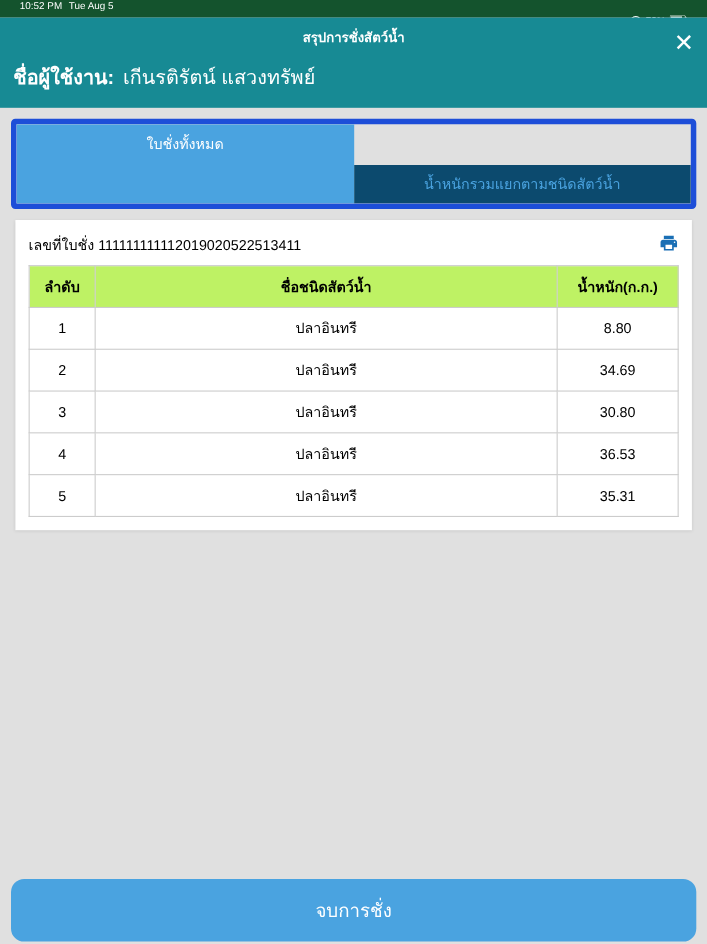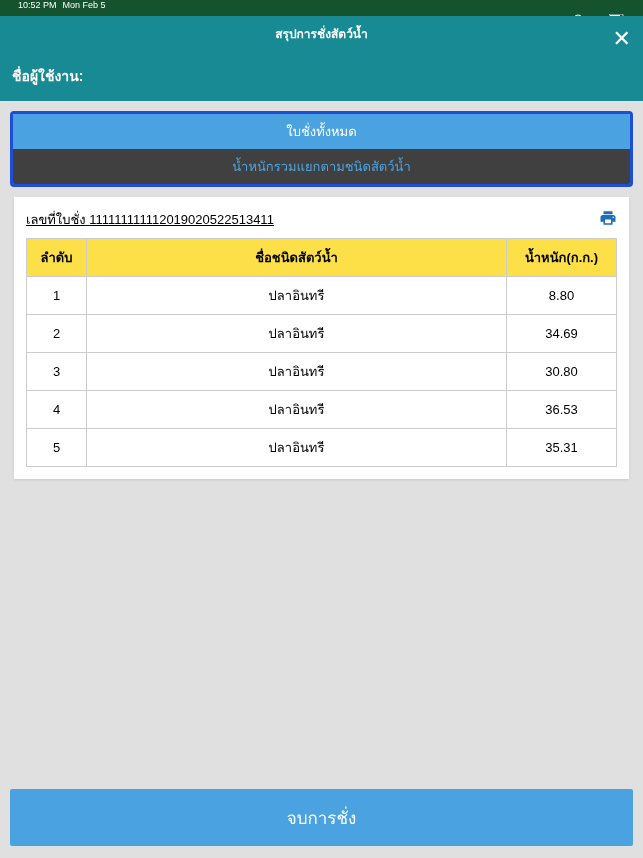--- a/index.html
+++ b/index.html
@@ -37,90 +37,88 @@
     .header-close {
       position: absolute;
       top: 10px;
       right: 12px;
       font-size: 22px;
       cursor: pointer;
       font-weight: 300;
     }
     .header-row {
       display: flex;
-      font-size: 14px;
-      margin-top: 22px;
+      font-size: 18px;
+      margin-top: 12px;
     }
     .header-label { font-weight: 600; margin-right: 8px; }
     .tabs-container { padding: 10px; }
     .tabs {
       display: flex;
-      border: 3px solid #1d4ed8;
+      border: 5px solid #1d4ed8;
       border-radius: 4px;
       overflow: hidden;
-      flex-direction: column;
     }
     .tab {
       flex: 1;
       text-align: center;
       padding: 7px 0;
       font-size: 13px;
       cursor: pointer;
     }
     .tab.active { background: #4aa3e0; color: #fff; }
-    .tab.inactive { background: #404040; color: #4aa3e0; }
+    .tab.inactive { background: #0c4a6e; color: #4aa3e0; margin-top: 37px; }
     .card {
       background: #fff;
       margin: 0 14px;
       padding: 12px;
       box-shadow: 0 1px 3px rgba(0,0,0,0.1);
     }
     .card-header {
       display: flex;
       justify-content: space-between;
       align-items: center;
       margin-bottom: 8px;
       font-size: 13px;
-      text-decoration: underline;
     }
     .print-icon { color: #1a6fb5; cursor: pointer; }
     table {
       width: 100%;
       border-collapse: collapse;
     }
     th, td {
       border: 1px solid #ccc;
       padding: 8px 6px;
       font-size: 13px;
       text-align: center;
     }
-    th { background: #fde047; font-weight: 600; }
+    th { background: #bef264; font-weight: 600; }
     .col-seq { width: 60px; }
     .col-weight { width: 110px; }
     .finish-btn {
       position: absolute;
-      bottom: 12px;
+      bottom: 2px;
       left: 10px;
       right: 10px;
       background: #4aa3e0;
       color: #fff;
       text-align: center;
       padding: 15px 0;
       font-size: 17px;
-      border-radius: 2px;
+      border-radius: 12px;
       cursor: pointer;
     }
   </style>
 </head>
 <body>
 
 <div class="status-bar">
   <div class="status-left">
     <span>10:52 PM</span>
-    <span>Mon Feb 5</span>
+    <span>Tue Aug 5</span>
   </div>
   <div class="status-right">
     <span>
       <svg width="10" height="8" viewBox="0 0 10 8">
           <path d="M5 7 L5 7 M3 5 Q5 3 7 5 M1 3 Q5 -1 9 3" stroke="#fff" stroke-width="1" fill="none"></path>
         </svg>
     </span>
     <span>78%</span>
     <span>
       <svg width="16" height="8" viewBox="0 0 16 8">
@@ -130,20 +128,21 @@
         </svg>
     </span>
   </div>
 </div>
 
 <div class="header">
   <div class="header-title">สรุปการชั่งสัตว์น้ำ</div>
   <div class="header-close">✕</div>
   <div class="header-row">
     <span class="header-label">ชื่อผู้ใช้งาน:</span>
+    <span>เกีนรติรัตน์ แสวงทรัพย์</span>
   </div>
 </div>
 
 <div class="tabs-container">
   <div class="tabs">
     <div class="tab active">ใบชั่งทั้งหมด</div>
     <div class="tab inactive">น้ำหนักรวมแยกตามชนิดสัตว์น้ำ</div>
   </div>
 </div>
 

